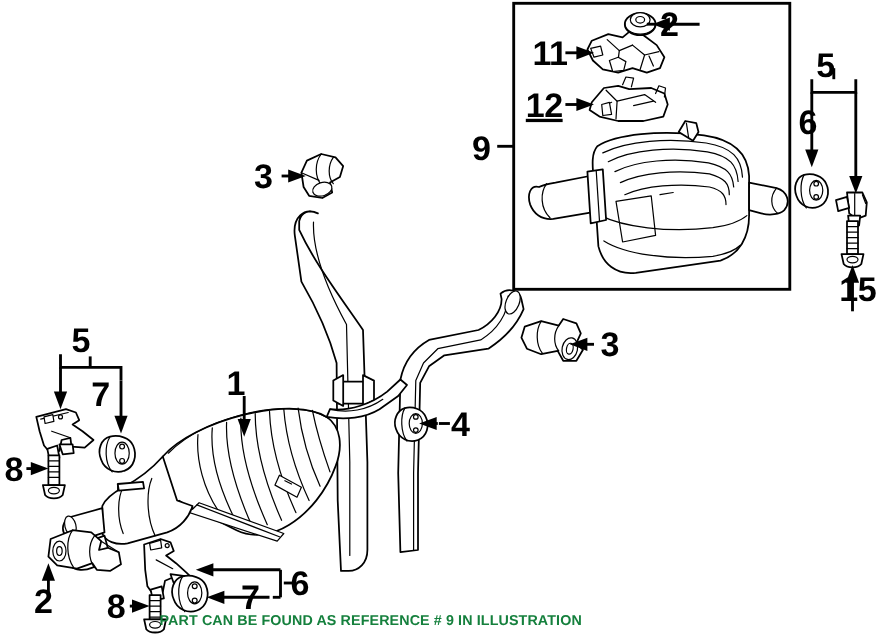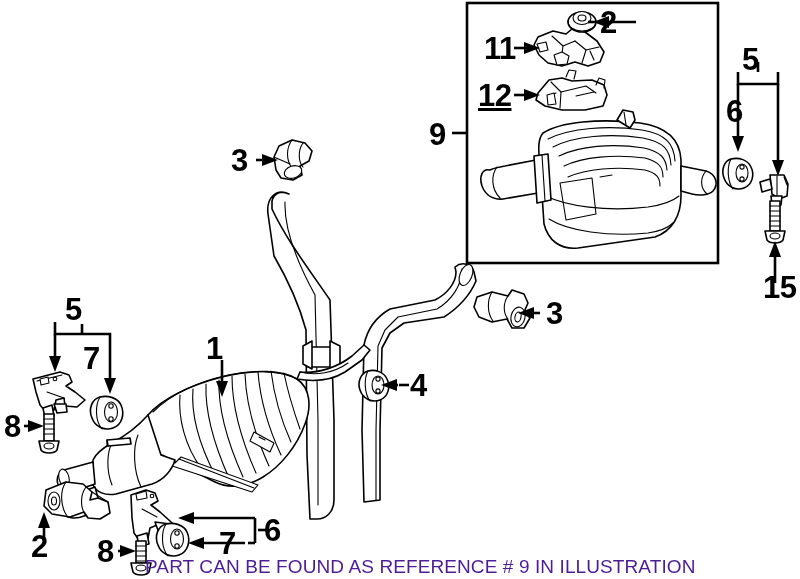--- a/index.html
+++ b/index.html
@@ -5,21 +5,21 @@
   html,body{margin:0;padding:0;background:#ffffff;}
   body{width:800px;height:579px;overflow:hidden;
        font-family:"Liberation Sans", sans-serif;}
   #stage{position:relative;width:800px;height:579px;background:#fff;}
   svg#diagram{position:absolute;left:0;top:0;width:800px;height:579px;}
   .lbl{position:absolute;font-family:"Liberation Sans", sans-serif;
        font-weight:bold;color:#000;line-height:1;white-space:nowrap;}
   .lbl.n{font-size:31px;letter-spacing:-0.5px;}
   #redtext{position:absolute;left:145px;top:556px;
            font-family:"Liberation Sans", sans-serif;
-           font-weight:normal;font-size:19px;color:#4c1d95;
+           font-weight:bold;font-size:13px;color:#15803d;
            letter-spacing:0.1px;white-space:nowrap;}
 </style>
 </head>
 <body>
 
 <div id="stage">
 
 <svg id="diagram" viewBox="0 0 800 579">
   <defs>
     <style>
@@ -358,17 +358,17 @@
 <div class="lbl n" style="left:83px;top:343px;">7</div>
 <div class="lbl n" style="left:219px;top:528px;">7</div>
 <div class="lbl n" style="left:4px;top:411px;">8</div>
 <div class="lbl n" style="left:97px;top:536px;">8</div>
 <div class="lbl n" style="left:429px;top:119px;">9</div>
 <div class="lbl n" style="left:600px;top:7px;">2</div>
 <div class="lbl n" style="left:484px;top:33px;">11</div>
 <div class="lbl n" style="left:478px;top:80px;text-decoration:underline;">12</div>
 <div class="lbl n" style="left:742px;top:44px;">5</div>
 <div class="lbl n" style="left:726px;top:96px;">6</div>
-<div class="lbl n" style="left:763px;top:248px;margin-top:24px;">15</div>
+<div class="lbl n" style="left:763px;top:248px;">15</div>
 
 <div id="redtext">PART CAN BE FOUND AS REFERENCE # 9 IN ILLUSTRATION</div>
 
 </div>
 
 </body></html>

